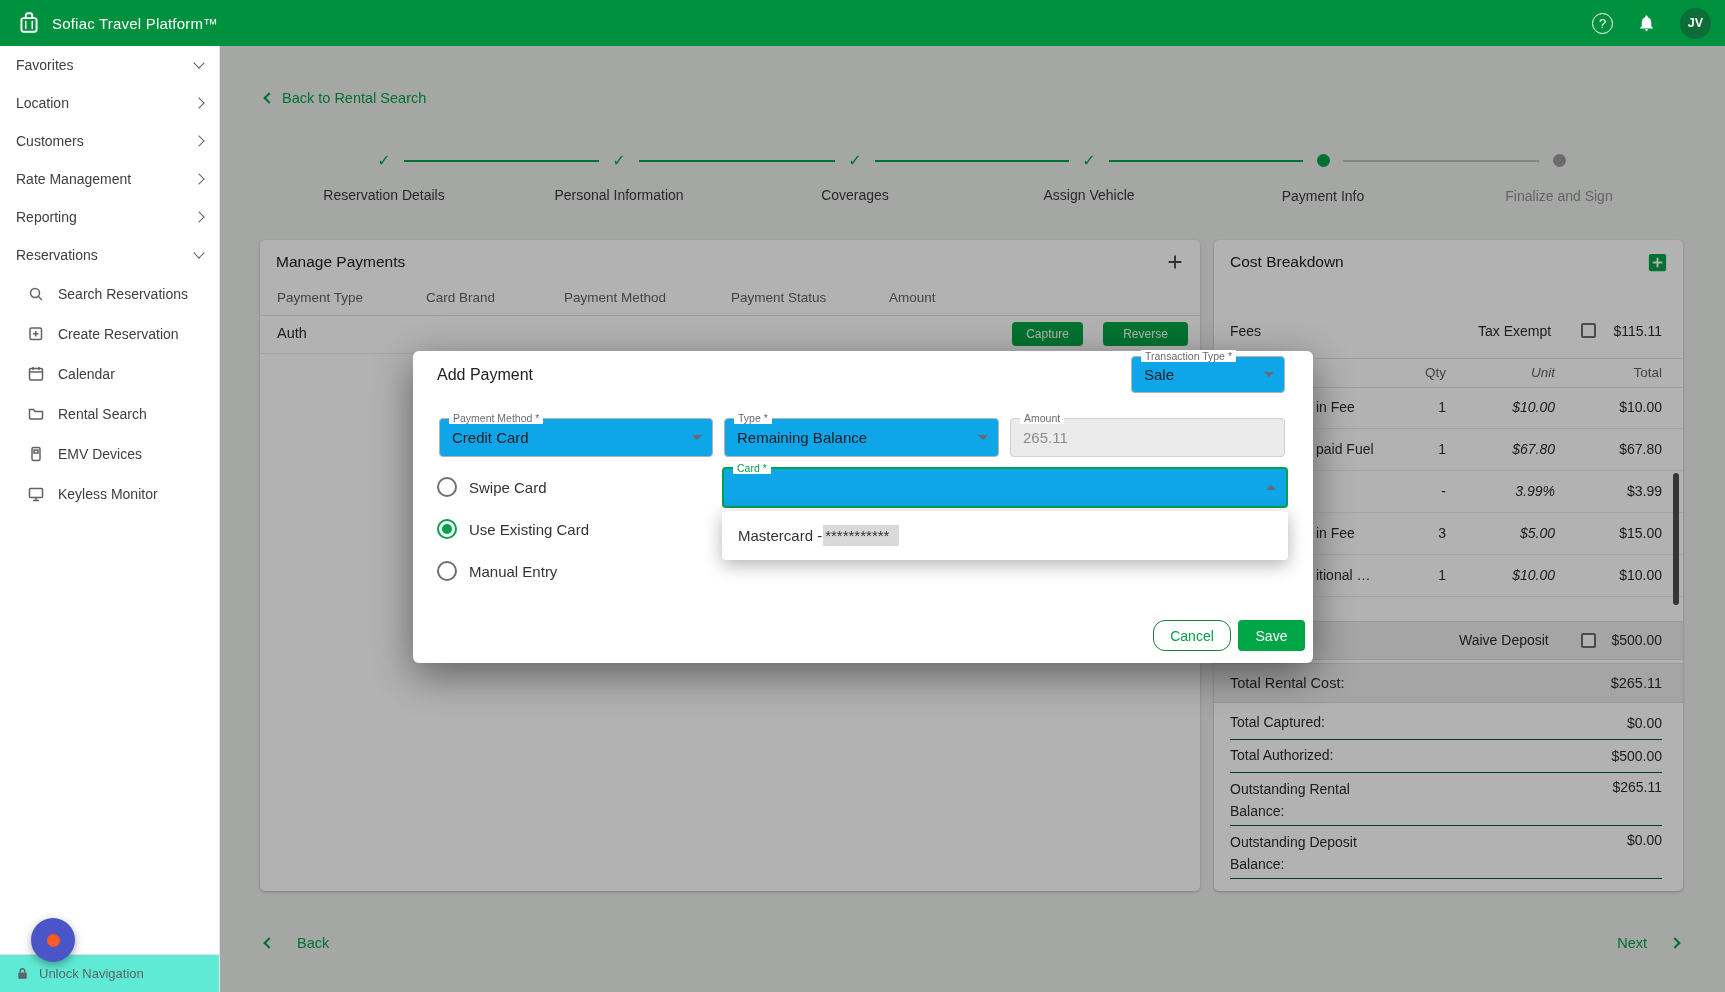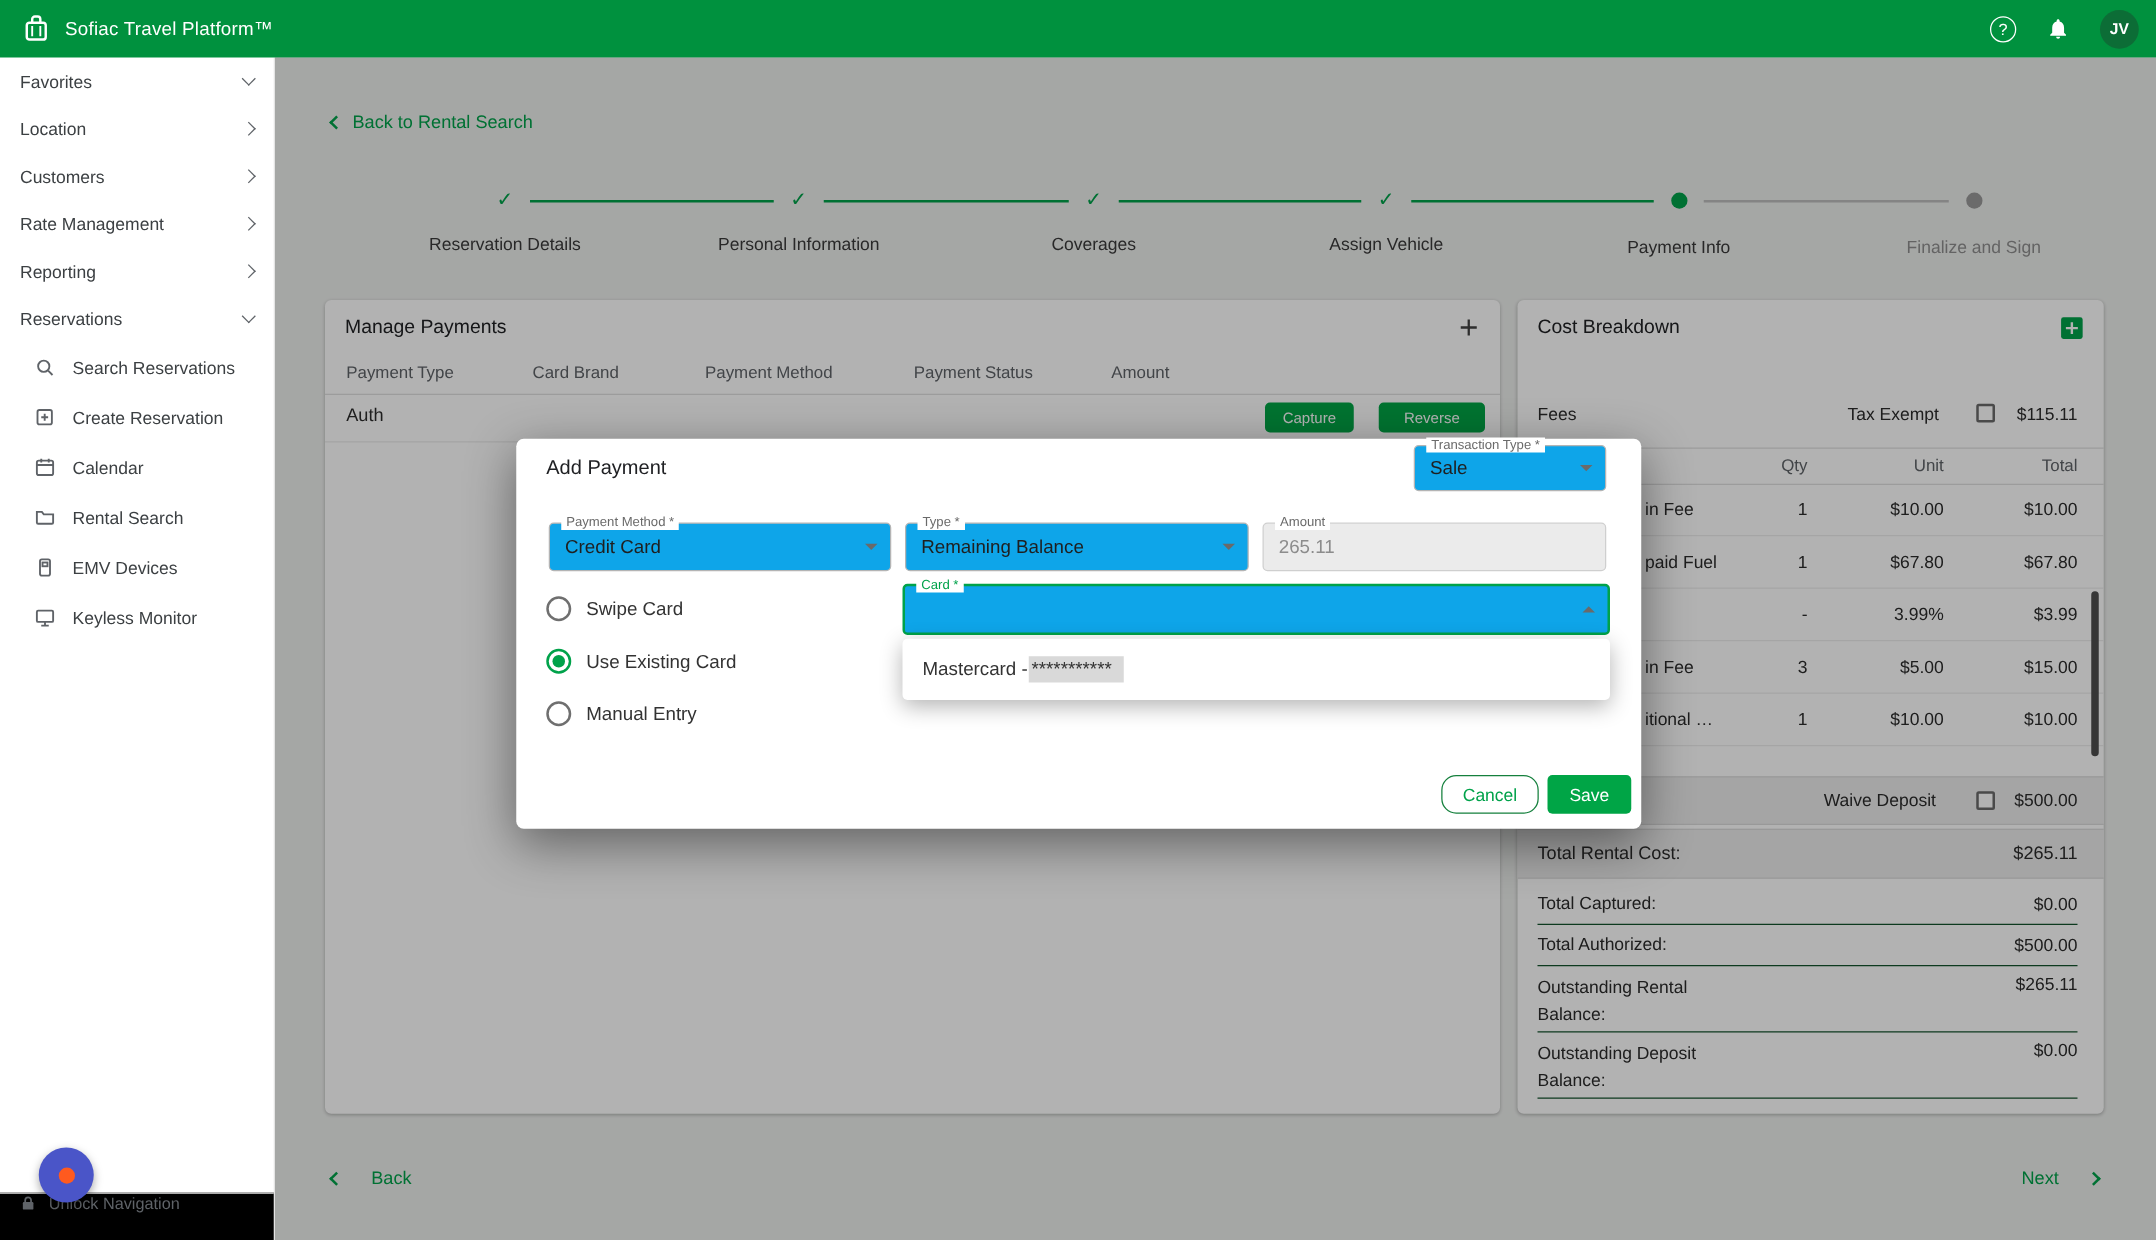--- a/index.html
+++ b/index.html
@@ -24,51 +24,51 @@
            border-right:1px solid #e4e4e4;box-sizing:border-box;z-index:30;}
   .side-item{height:38px;display:flex;align-items:center;padding:0 16px;font-size:14px;color:#3c4043;cursor:pointer;}
   .side-item .spacer{flex:1;}
   .side-sub{height:40px;display:flex;align-items:center;gap:13px;padding-left:27px;font-size:14px;color:#3c4043;cursor:pointer;}
   .chev{display:inline-block;width:7px;height:7px;border-right:1.7px solid #5f6368;border-bottom:1.7px solid #5f6368;}
   .chev.down{transform:rotate(45deg);margin-top:-4px;}
   .chev.right{transform:rotate(-45deg);}
   .chev.g{border-color:#00A24A;width:6px;height:6px;border-width:2px;}
   .chev.left{transform:rotate(135deg);}
   .unlock{position:absolute;left:0;right:0;bottom:0;height:37px;border-top:1px solid #e4e4e4;
-          display:flex;gap:9px;padding-left:15px;font-size:13px;color:#5f6368;background:#000000;cursor:pointer;}
+          display:flex;align-items:center;gap:9px;padding-left:15px;font-size:13px;color:#5f6368;background:#5eead4;cursor:pointer;}
   .fab{position:absolute;left:31px;bottom:30px;width:44px;height:44px;border-radius:50%;background:#4A55C8;
        box-shadow:0 3px 8px rgba(0,0,0,.35);display:flex;align-items:center;justify-content:center;z-index:6;cursor:pointer;}
   .fab .dot{width:13px;height:13px;border-radius:50%;background:#FF5A1F;}
 
   
   .content{position:absolute;left:220px;top:46px;right:0;bottom:0;background:#edefed;}
   .overlay{position:absolute;left:220px;top:46px;right:0;bottom:0;background:rgba(0,0,0,.30);z-index:50;}
   .back-link{position:absolute;left:45px;top:44px;display:flex;align-items:center;gap:9px;
              color:#00A24A;font-size:14.5px;cursor:pointer;}
 
-  .stepper{position:absolute;left:0;top:106px;right:0;height:64px;margin-left:20px;}
+  .stepper{position:absolute;left:0;top:106px;right:0;height:64px;}
   .conn{position:absolute;top:8px;height:2px;background:#00A24A;}
   .conn.gray{background:#bdbdbd;}
   .step{position:absolute;top:0;width:220px;text-align:center;cursor:pointer;}
   .step-check{display:inline-block;height:18px;line-height:18px;color:#00A24A;font-size:16px;font-weight:bold;}
   .step-check::after{content:"\2713";}
   .step-dot{display:inline-block;width:13px;height:13px;border-radius:50%;background:#00A24A;margin-top:2px;}
   .step-dot.future{background:#9a9a9a;}
   .step-label{display:block;margin-top:17px;font-size:14px;color:#3a3a3a;}
   .step-label.dim{color:#8f8f8f;}
 
   .card{position:absolute;background:#fff;border-radius:5px;box-shadow:0 1px 3px rgba(0,0,0,.25);}
   .card-title{position:absolute;left:16px;top:13px;font-size:15.5px;font-weight:500;color:#202124;}
   .th{position:absolute;top:50px;font-size:13.5px;color:#5f6368;}
   .btn-green{position:absolute;background:#00A546;color:#fff;border:none;border-radius:4px;font-size:12px;
              font-weight:500;font-family:inherit;display:flex;align-items:center;justify-content:center;cursor:pointer;}
 
   
   .col-qty{position:absolute;right:237px;font-size:14px;color:#2b2b2b;}
-  .col-unit{position:absolute;right:128px;font-size:14px;color:#2b2b2b;}
+  .col-unit{position:absolute;right:128px;font-size:14px;color:#2b2b2b;font-style:italic;}
   .col-total{position:absolute;right:21px;font-size:14px;color:#2b2b2b;}
   .hdr{color:#5f6368;font-size:13.5px;}
   .itm-label{position:absolute;left:102px;font-size:14px;color:#2b2b2b;white-space:nowrap;}
   .irow{position:absolute;left:0;right:0;height:42px;line-height:42px;border-bottom:1px solid #ededed;}
   .cbox{position:absolute;width:15px;height:15px;border:2px solid #6a6a6a;border-radius:2px;box-sizing:border-box;background:#fff;cursor:pointer;}
   .band{position:absolute;left:0;right:0;background:#ececec;border-top:1px solid #dcdcdc;border-bottom:1px solid #dcdcdc;}
   .trow{position:absolute;left:16px;right:21px;display:flex;justify-content:space-between;
         border-bottom:1px solid #14532d;font-size:14px;color:#2b2b2b;box-sizing:border-box;}
   .trow.two{align-items:flex-start;padding-top:6px;}
   .trow .tl{max-width:175px;line-height:1.55;}

